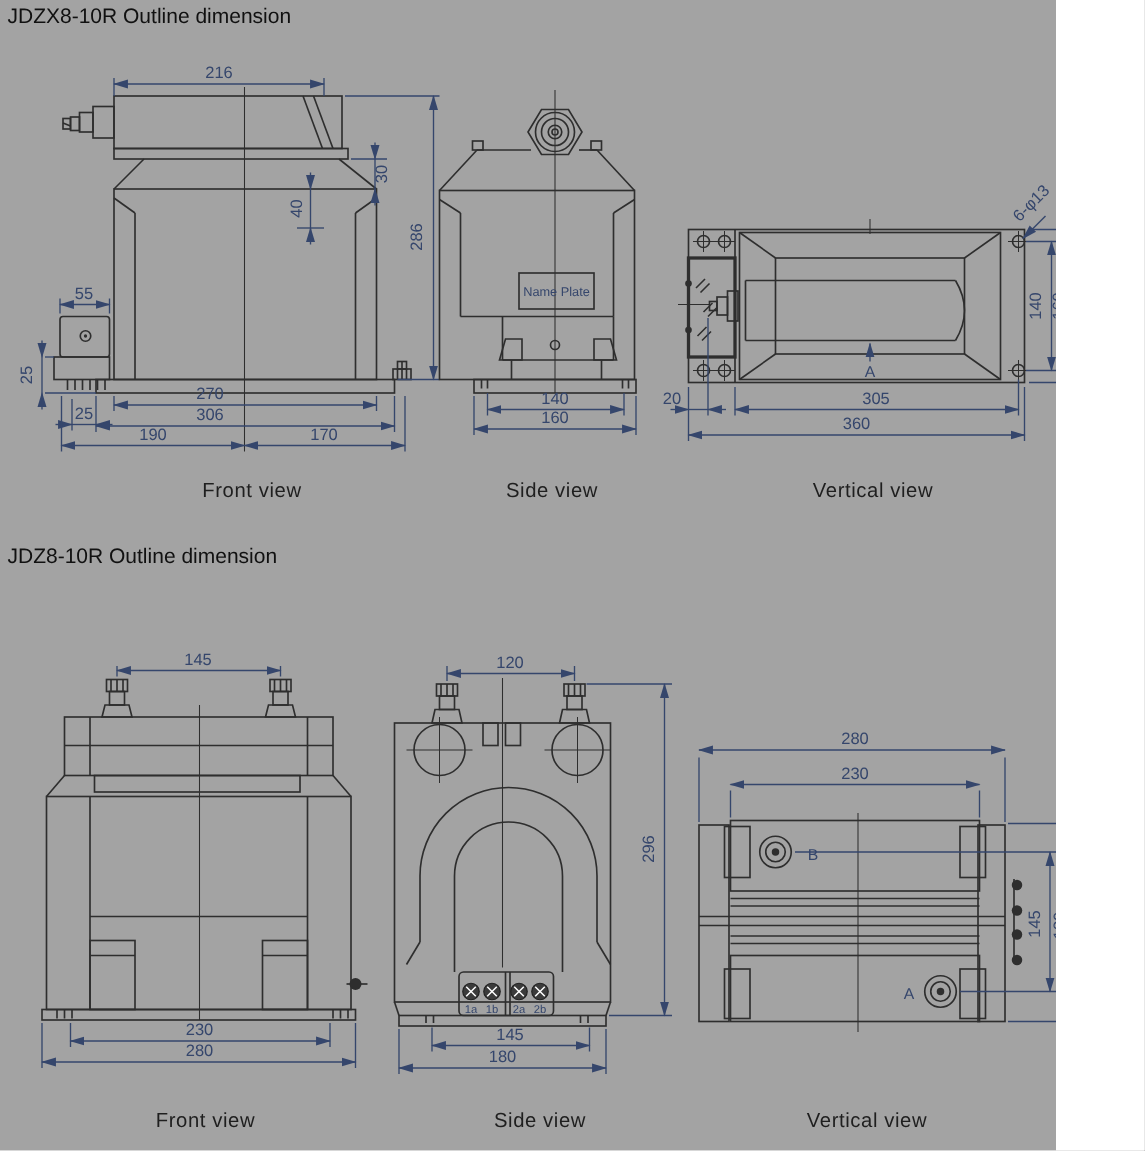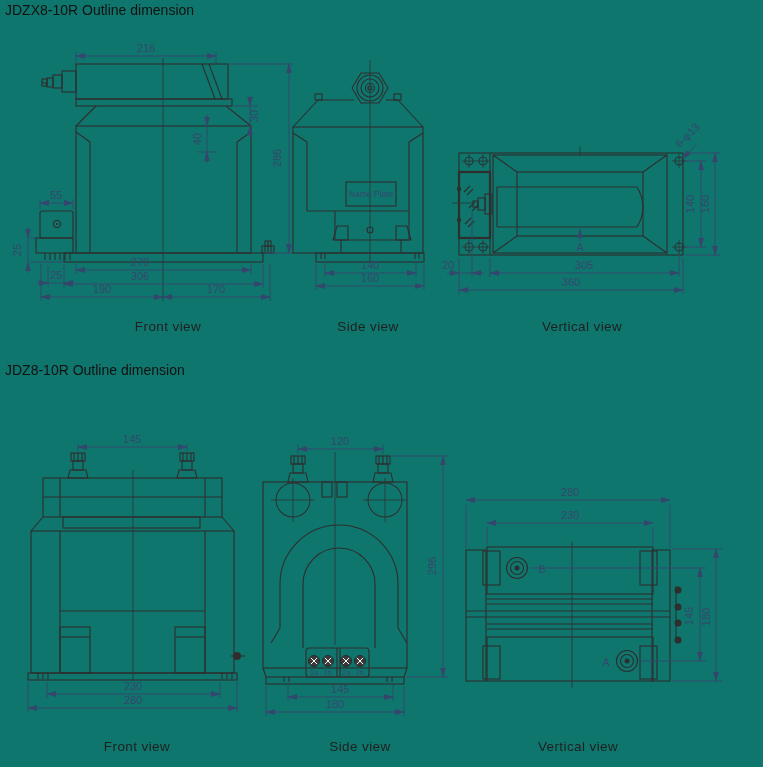--- a/index.html
+++ b/index.html
@@ -1,16 +1,16 @@
 <!DOCTYPE html>
 <html><head>
 <meta charset="utf-8">
 <style>
   html,body{margin:0;padding:0;background:#ffffff;}
-  .wrap{width:763px;height:767px;position:relative;background:#0f766e;font-family:"Liberation Sans",sans-serif;overflow:hidden;}
+  .wrap{width:704px;height:767px;position:relative;background:#a3a3a3;font-family:"Liberation Sans",sans-serif;overflow:hidden;}
   svg{display:block;}
   .ln{fill:none;stroke:#2e2e2e;stroke-width:1.1;stroke-linejoin:miter;stroke-linecap:butt;}
   .lnt{fill:none;stroke:#2e2e2e;stroke-width:2.2;}
   .cl{fill:none;stroke:#2e2e2e;stroke-width:0.7;}
   .dim{fill:none;stroke:#35466c;stroke-width:0.9;}
   .fd{fill:#2e2e2e;stroke:none;}
   .dimt{fill:#35466c;font-size:11px;text-anchor:middle;}
   .mark{fill:#35466c;font-size:10.5px;text-anchor:middle;}
   .np{fill:#35466c;font-size:8.5px;text-anchor:middle;}
   .term{fill:#35466c;font-size:7.5px;text-anchor:middle;}

